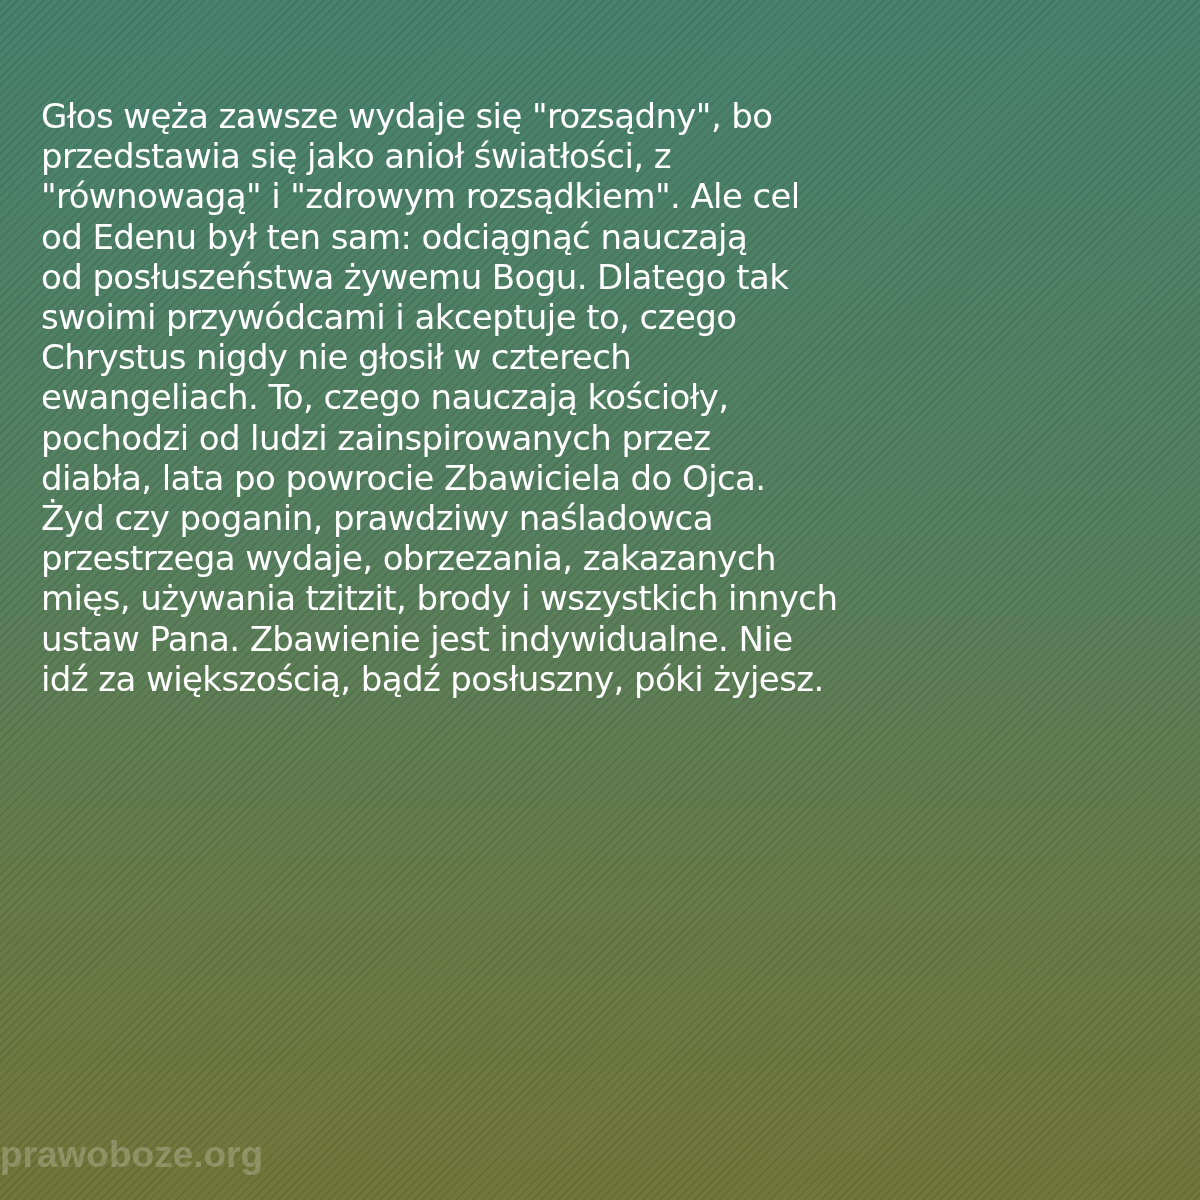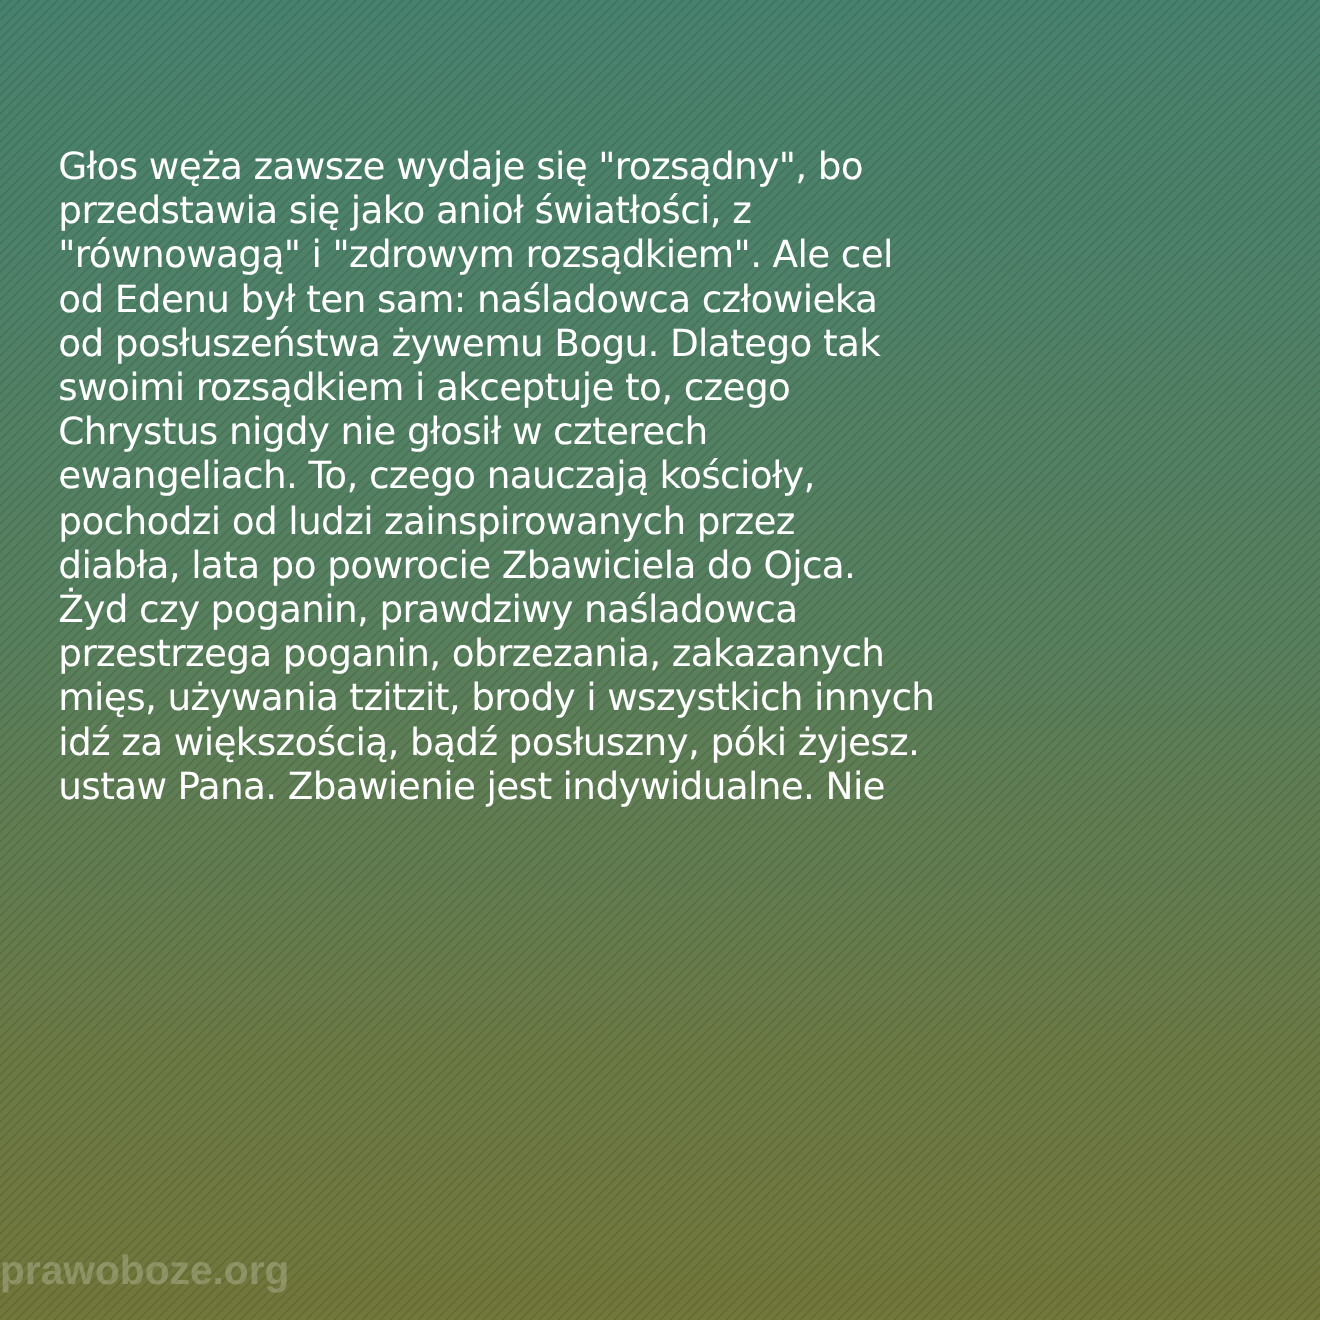--- a/index.html
+++ b/index.html
@@ -8,53 +8,52 @@
     position: relative;
     background: linear-gradient(180deg, #47826f 0%, #56805f 45%, #6b7a45 80%, #72773a 100%);
   }
   .stripes {
     position: absolute; inset: 0;
     background-image: repeating-linear-gradient(135deg, rgba(0,0,0,0.09) 0px, rgba(0,0,0,0.09) 2px, rgba(255,255,255,0) 2px, rgba(255,255,255,0) 6px);
     pointer-events: none;
   }
   .quote {
     position: absolute;
-    left: 53px; top: 96px; width: 1110px;
+    left: 41px; top: 96px; width: 1110px;
     color: #ffffff;
     font-family: "DejaVu Sans", sans-serif;
     font-size: 34px;
     line-height: 40.2px;
     letter-spacing: -0.6px;
-    margin-top: 36px;
   }
   .quote .line { display: block; white-space: nowrap; }
   .footer {
     position: absolute; left: 0; right: 0; top: 1134px;
     font-family: "Liberation Sans", sans-serif;
     font-weight: bold;
     font-size: 37px;
     color: rgba(255,255,255,0.22);
   }
 </style>
 </head>
 <body>
 
 <div class="stripes"></div>
 
 <div class="quote">
   <span class="line">Głos węża zawsze wydaje się "rozsądny", bo</span>
   <span class="line">przedstawia się jako anioł światłości, z</span>
   <span class="line">"równowagą" i "zdrowym rozsądkiem". Ale cel</span>
-  <span class="line">od Edenu był ten sam: naśladowca człowieka</span>
+  <span class="line">od Edenu był ten sam: odciągnąć nauczają</span>
   <span class="line">od posłuszeństwa żywemu Bogu. Dlatego tak</span>
-  <span class="line">swoimi rozsądkiem i akceptuje to, czego</span>
+  <span class="line">swoimi przywódcami i akceptuje to, czego</span>
   <span class="line">Chrystus nigdy nie głosił w czterech</span>
   <span class="line">ewangeliach. To, czego nauczają kościoły,</span>
   <span class="line">pochodzi od ludzi zainspirowanych przez</span>
   <span class="line">diabła, lata po powrocie Zbawiciela do Ojca.</span>
   <span class="line">Żyd czy poganin, prawdziwy naśladowca</span>
-  <span class="line">przestrzega poganin, obrzezania, zakazanych</span>
+  <span class="line">przestrzega wydaje, obrzezania, zakazanych</span>
   <span class="line">mięs, używania tzitzit, brody i wszystkich innych</span>
+  <span class="line">ustaw Pana. Zbawienie jest indywidualne. Nie</span>
   <span class="line">idź za większością, bądź posłuszny, póki żyjesz.</span>
-  <span class="line">ustaw Pana. Zbawienie jest indywidualne. Nie</span>
 </div>
 
 <div class="footer">prawoboze.org</div>
 
 </body></html>

